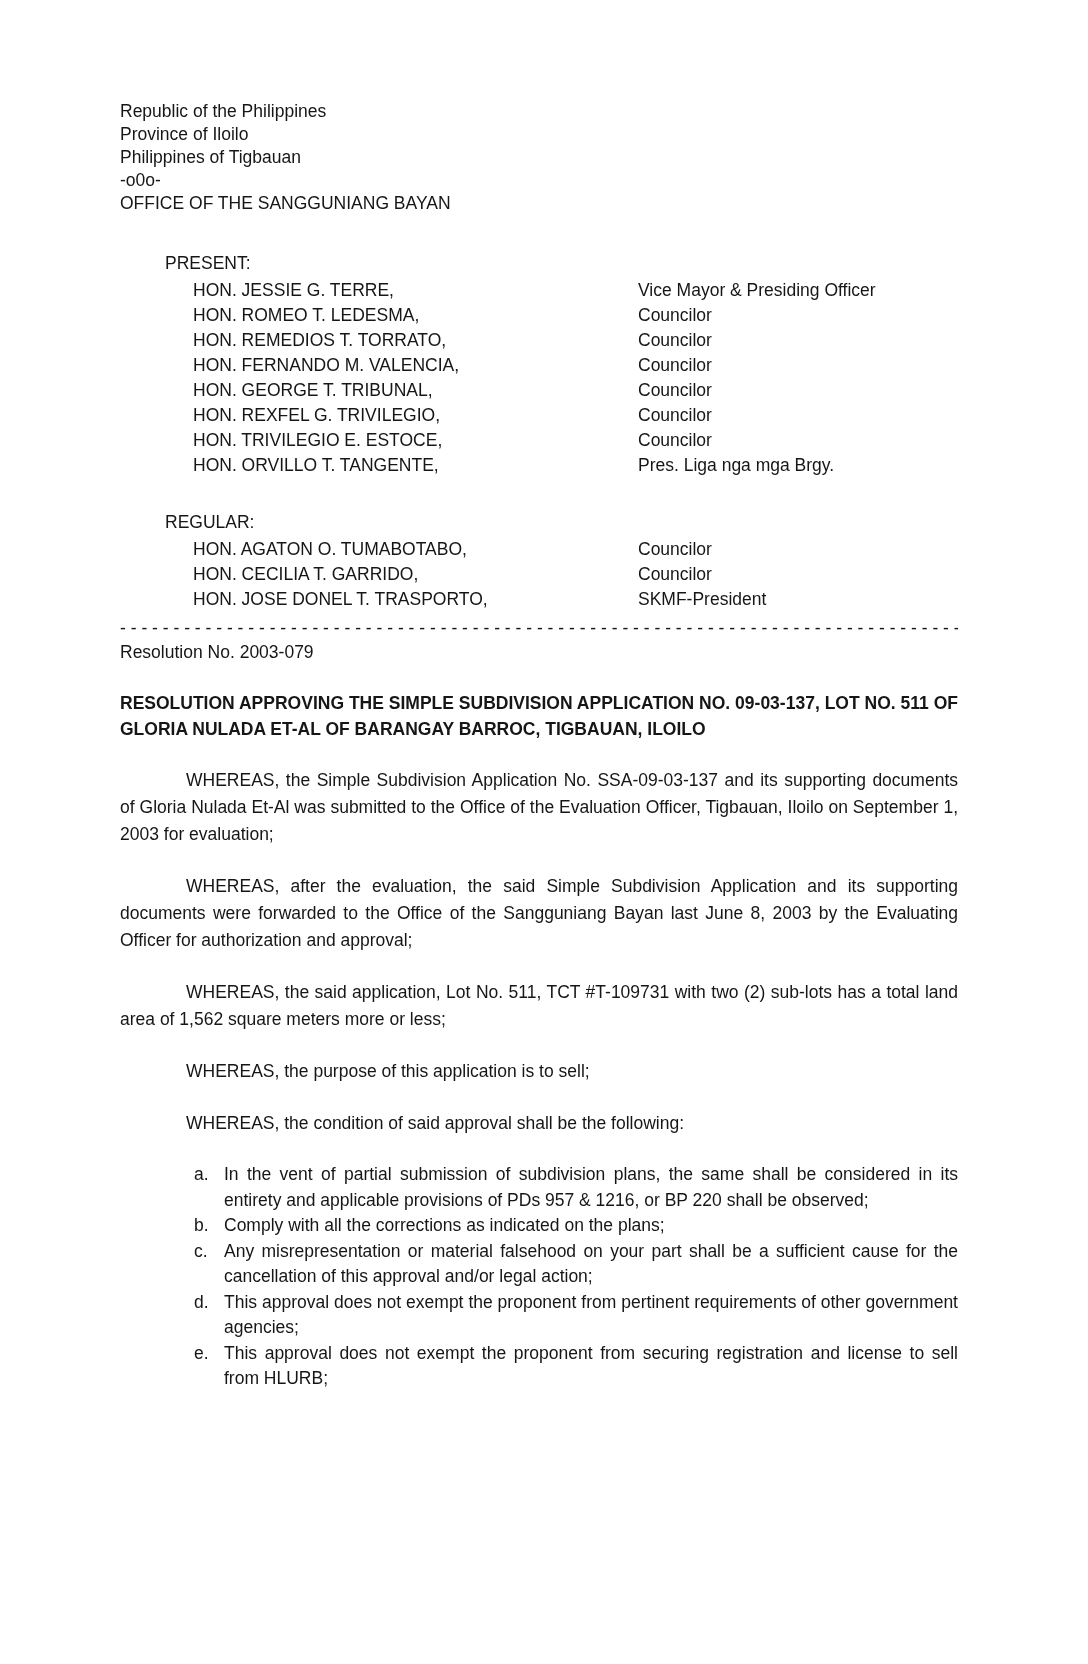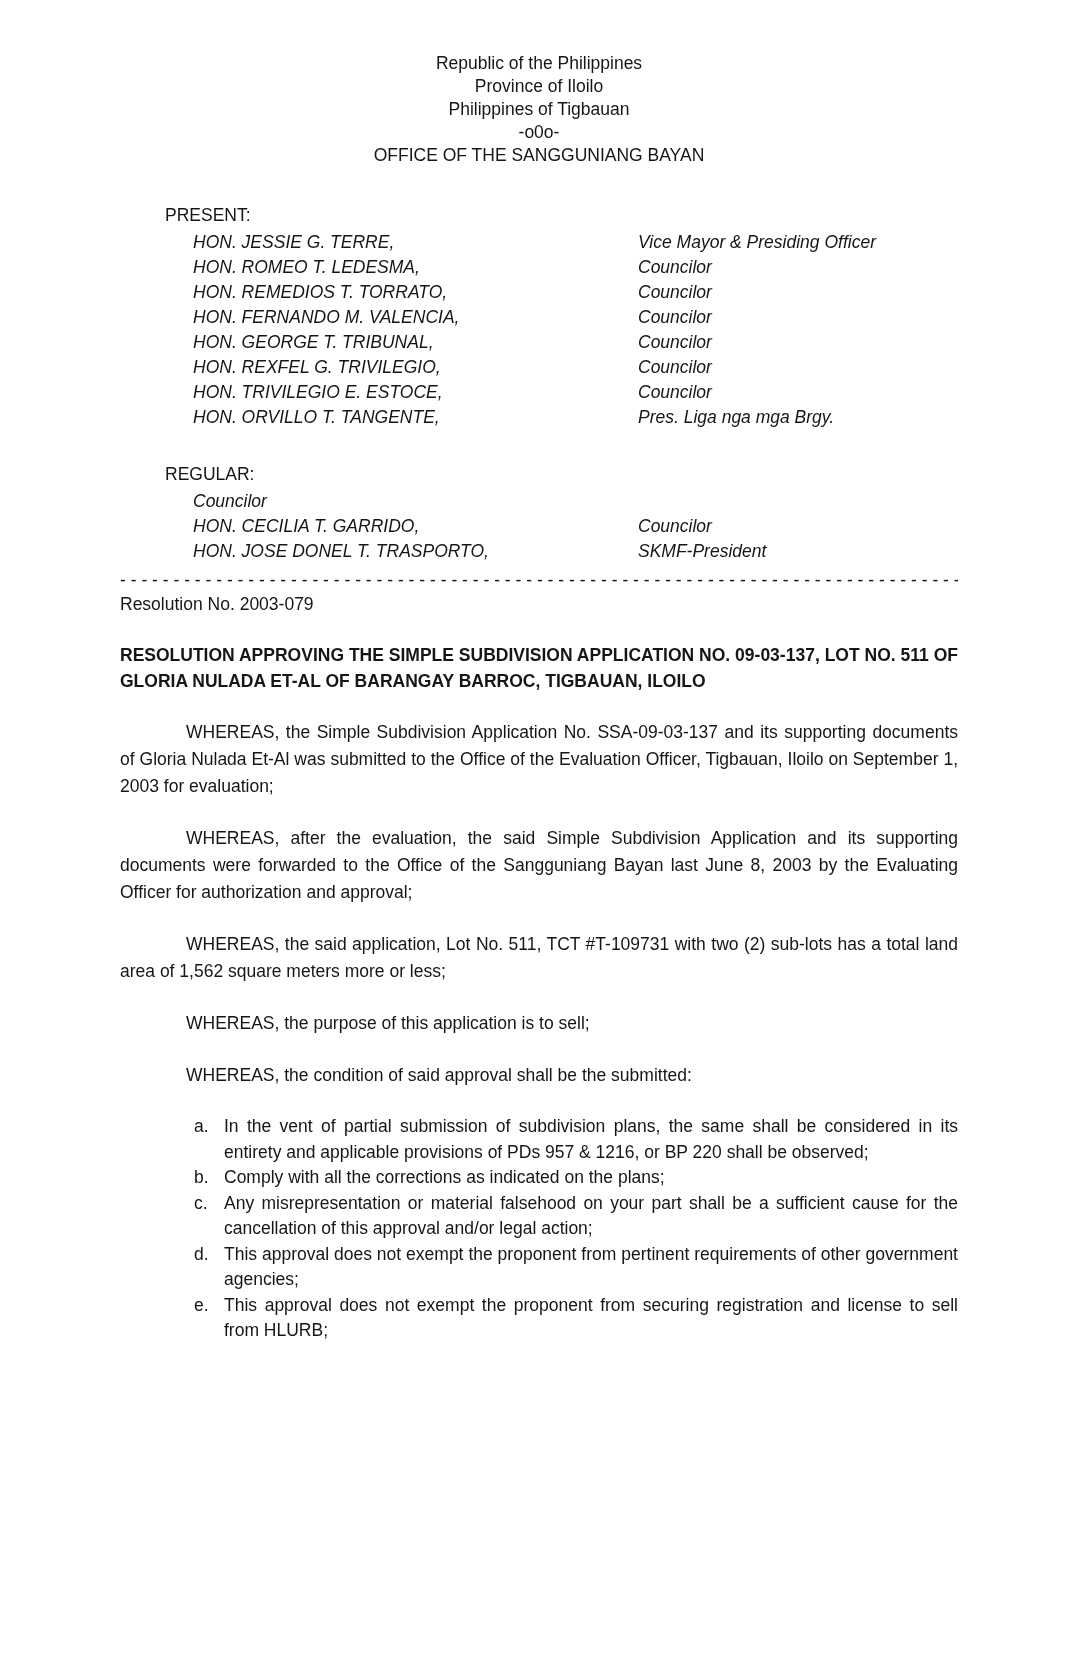--- a/index.html
+++ b/index.html
@@ -17,42 +17,40 @@
     color: #161616;
     overflow: hidden;
   }
   .content {
     position: absolute;
     left: 120px;
     top: 0;
     width: 838px;
   }
   .doc-header {
-    padding-top: 52px;
-    text-align: center;
+    padding-top: 100px;
     line-height: 23px;
   }
   .excerpt {
     margin: 22px 0 0 0;
     text-align: justify;
     line-height: 25px;
   }
   .attendance {
     line-height: 25px;
   }
   .attendance.present { margin-top: 36px; }
   .attendance.absent  { margin-top: 32px; }
   .attendance-label {
     margin-left: 45px;
     margin-bottom: 2px;
   }
   .attendance-row {
     display: flex;
     margin-left: 73px;
-    font-style: italic;
   }
   .attendee-name {
     width: 445px;
     flex: none;
   }
   .attendee-title { flex: 1; }
   .separator {
     margin-top: 4px;
     line-height: 24px;
     white-space: nowrap;
@@ -136,20 +134,21 @@
       </div>
       <div class="attendance-row">
         <span class="attendee-name">HON. ORVILLO T. TANGENTE,</span>
         <span class="attendee-title">Pres. Liga nga mga Brgy.</span>
       </div>
     </div>
 
     <div class="attendance absent">
       <div class="attendance-label">REGULAR:</div>
       <div class="attendance-row">
+        <span class="attendee-name">HON.  AGATON O. TUMABOTABO,</span>
         <span class="attendee-title">Councilor</span>
       </div>
       <div class="attendance-row">
         <span class="attendee-name">HON. CECILIA T. GARRIDO,</span>
         <span class="attendee-title">Councilor</span>
       </div>
       <div class="attendance-row">
         <span class="attendee-name">HON. JOSE DONEL T. TRASPORTO,</span>
         <span class="attendee-title">SKMF-President</span>
       </div>
@@ -158,21 +157,21 @@
     <div class="separator">- - - - - - - - - - - - - - - - - - - - - - - - - - - - - - - - - - - - - - - - - - - - - - - - - - - - - - - - - - - - - - - - - - - - - - - - - - - - - - - -</div>
 
     <div class="resolution-number">Resolution No. 2003-079</div>
 
     <p class="resolution-title">RESOLUTION APPROVING THE SIMPLE SUBDIVISION APPLICATION NO. 09-03-137, LOT NO. 511 OF GLORIA NULADA ET-AL OF BARANGAY BARROC, TIGBAUAN, ILOILO</p>
 
     <p class="body-para">WHEREAS, the Simple Subdivision Application No. SSA-09-03-137 and its supporting documents of Gloria Nulada Et-Al was submitted to the Office of the Evaluation Officer, Tigbauan, Iloilo on September 1, 2003 for evaluation;</p>
     <p class="body-para">WHEREAS, after the evaluation, the said Simple Subdivision Application and its supporting documents were forwarded to the Office of the Sangguniang Bayan last June 8, 2003 by the Evaluating Officer for authorization and approval;</p>
     <p class="body-para">WHEREAS, the said application, Lot No. 511, TCT #T-109731 with two (2) sub-lots has a total land area of 1,562 square meters more or less;</p>
     <p class="body-para">WHEREAS, the purpose of this application is to sell;</p>
-    <p class="body-para">WHEREAS, the condition of said approval shall be the submitted:</p>
+    <p class="body-para">WHEREAS, the condition of said approval shall be the following:</p>
 
     <div class="conditions">
       <div class="condition">
         <span class="cond-label">a.</span>
         <span class="cond-text">In the vent of partial submission of subdivision plans, the same shall be considered in its entirety and applicable provisions of PDs 957 &amp; 1216, or BP 220 shall be observed;</span>
       </div>
       <div class="condition">
         <span class="cond-label">b.</span>
         <span class="cond-text">Comply with all the corrections as indicated on the plans;</span>
       </div>

